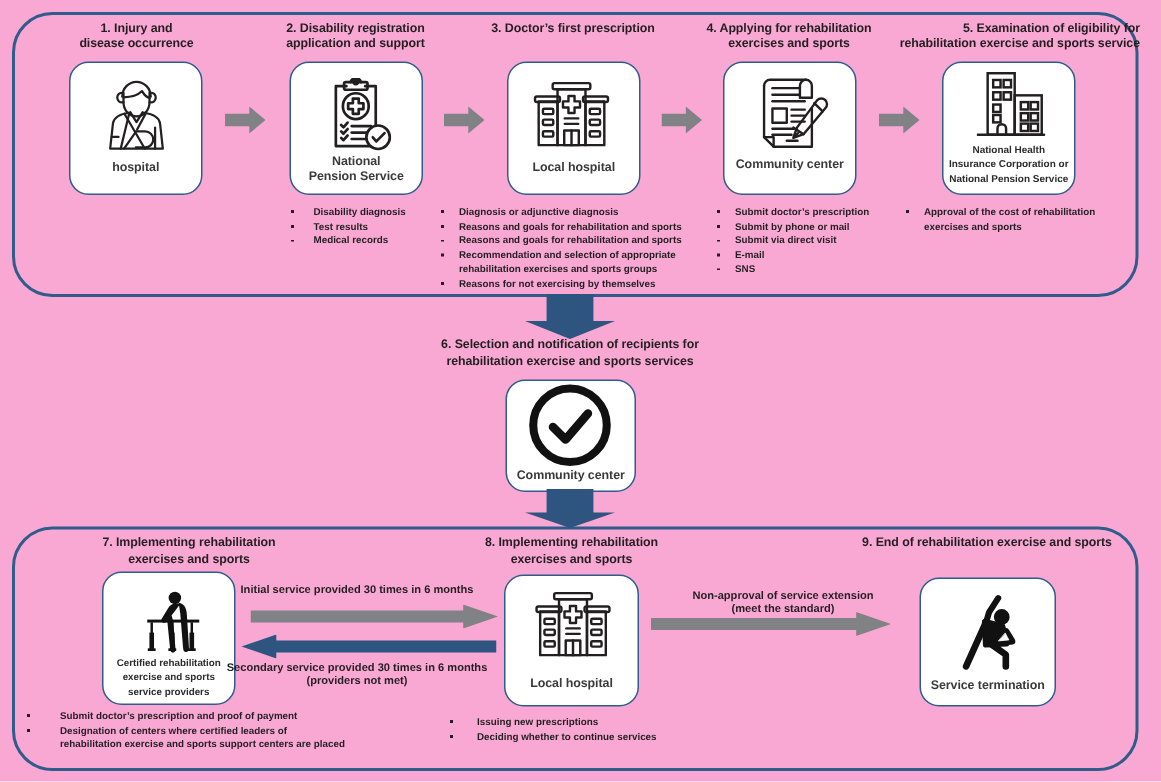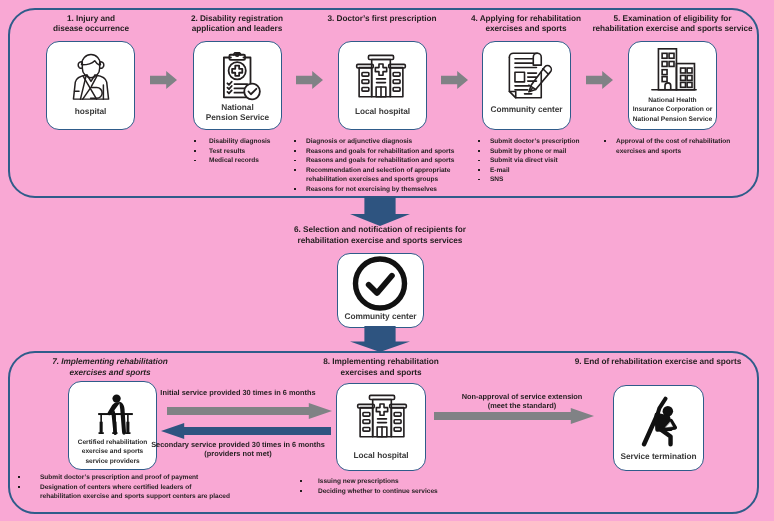--- a/index.html
+++ b/index.html
@@ -60,21 +60,21 @@
         <div>hospital</div>
       </div>
 </div>
 <div class="ic" style="left:150px;top:71px;">
       <svg width="27" height="18" viewBox="0 0 27 18">
         <path d="M0 4.77 H16.20 V0 L27 9.00 L16.20 18 V13.23 H0 Z" fill="#808285"></path>
       </svg>
     </div>
 <div class="hd" style="left:172px;top:13.5px;width:130px;font-size:8.25px;">
       <div>2. Disability registration</div>
-      <div>application and leaders</div>
+      <div>application and support</div>
     </div>
 <div class="card" style="left:193px;top:41px;width:89px;height:89px;">
   <div class="ic" style="left:28px;top:10px;">
         <svg width="39" height="48.5" viewBox="12 2 98 124" fill="none" stroke="#231f20" stroke-width="4.6" stroke-linecap="round" stroke-linejoin="round">
  <path d="M34 16 H16 V118 H76"></path>
  <path d="M66 16 H84 V88"></path>
  <rect x="30" y="9" width="40" height="13" rx="3"></rect>
  <path d="M41 9 a9.5 9.5 0 0 1 18 0"></path>
  <circle cx="50" cy="9" r="3.6"></circle>
  <circle cx="50" cy="50" r="22"></circle>
@@ -220,21 +220,21 @@
   <div class="row">
         <span class="dot" style="width:12px;"></span>
         <span class="txt">SNS</span>
       </div>
 </div>
 <div class="ic" style="left:586px;top:71px;">
       <svg width="27" height="18" viewBox="0 0 27 18">
         <path d="M0 4.77 H16.20 V0 L27 9.00 L16.20 18 V13.23 H0 Z" fill="#808285"></path>
       </svg>
     </div>
-<div class="hd" style="left:585px;top:13.5px;width:175px;font-size:8.25px;">
+<div class="hd" style="left:585px;top:13.5px;width:175px;font-size:8.25px;text-align:right;">
       <div>5. Examination of eligibility for</div>
       <div>rehabilitation exercise and sports service</div>
     </div>
 <div class="card" style="left:628px;top:41px;width:89px;height:89px;">
   <div class="ic" style="left:22px;top:6px;">
         <svg width="46" height="43" viewBox="11 4 112 105" fill="none" stroke="#231f20" stroke-width="4" stroke-linecap="butt" stroke-linejoin="miter">
  <rect x="29" y="6" width="44" height="100"></rect>
  <rect x="73" y="42" width="44" height="64"></rect>
  <path d="M13 106 H121" stroke-linecap="round"></path>
  <rect x="38" y="17" width="12" height="12"></rect>
@@ -282,21 +282,21 @@
       </div>
   <div class="cap" style="top:57px;font-size:8.3px;">
         <div>Community center</div>
       </div>
 </div>
 <div class="ic" style="left:350px;top:326px;">
       <svg width="60" height="26" viewBox="0 0 60 26">
         <path d="M14.40 0 H45.60 V15.60 H60 L30.00 26 L0 15.60 H14.40 Z" fill="#2e5480"></path>
       </svg>
     </div>
-<div class="hd" style="left:35px;top:357px;width:150px;font-size:8.25px;font-style:italic;">
+<div class="hd" style="left:51px;top:357px;width:150px;font-size:8.25px;">
       <div>7. Implementing rehabilitation</div>
       <div>exercises and sports</div>
     </div>
 <div class="card" style="left:68px;top:381px;width:89px;height:89px;">
   <div class="ic" style="left:27px;top:10px;">
         <svg width="39" height="45" viewBox="2 2 108 112" fill="#111">
  <circle cx="59" cy="14" r="11.5"></circle>
  <path d="M66 23 c10 2 14 9 15 20 l4 62 c0.4 6 -2 9 -5.5 9 c-3.5 0 -5 -3 -5.5 -9 l-5 -62 z"></path>
  <path d="M69 25 c-10 -3 -17 0 -22 7 L35 52 c-2 3 -1.5 6 1.5 7.5 c3 1.5 5.5 0.5 7.5 -2 l9 -11 l3 11 l4 49 c0.4 5.5 -1 8.5 -4.5 8.5 c-3.5 0 -5 -2.5 -5.5 -8.5 l-5 -50 z"></path>
  <rect x="8" y="54" width="96" height="5.5"></rect>

